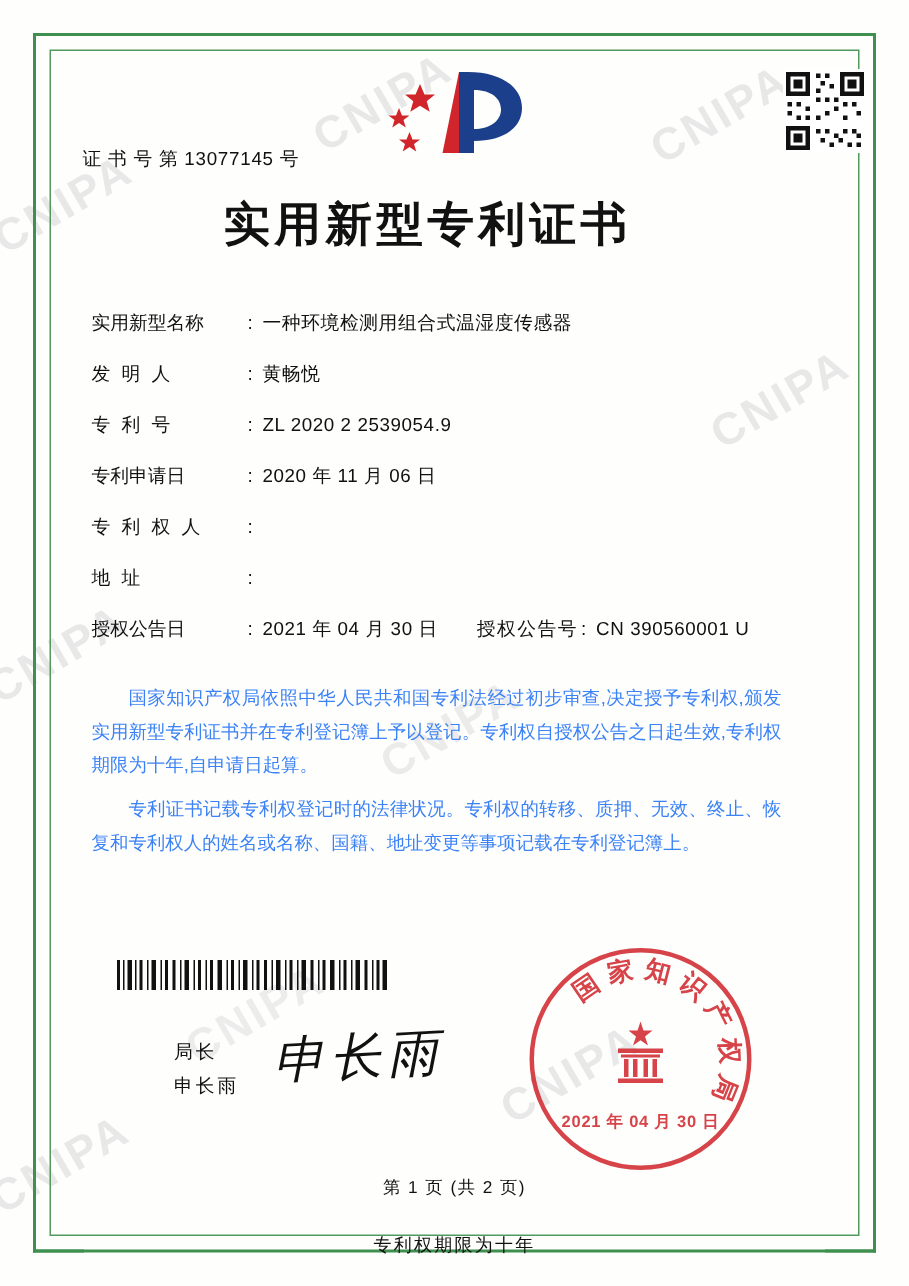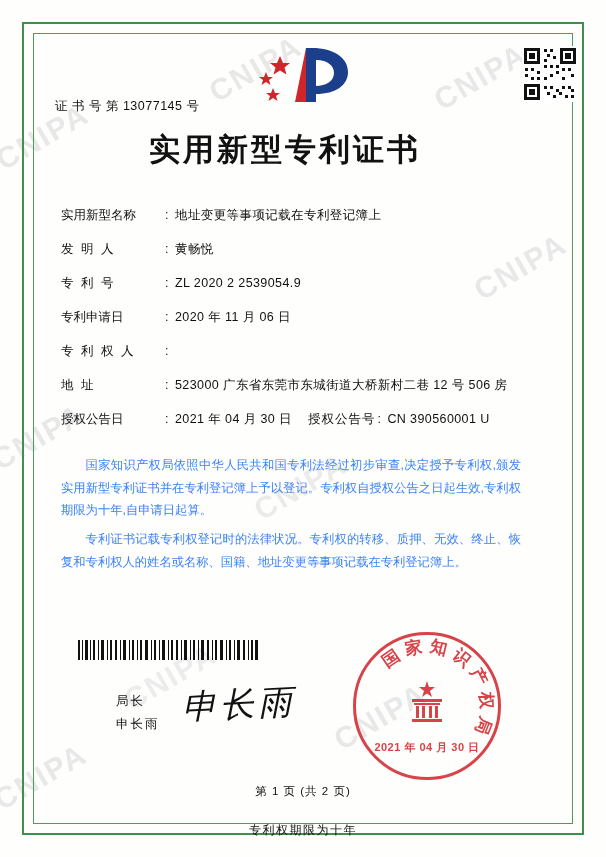--- a/index.html
+++ b/index.html
@@ -142,21 +142,21 @@
   .f-label.wide { letter-spacing: 0px; }
   .f-colon {
     flex: 0 0 10px;
   }
   .f-value {
     flex: 1 1 auto;
     white-space: nowrap;
   }
   .field-row.two .f-value { flex: 0 0 auto; }
   .gap-block {
-    margin-left: 16px;
+    margin-left: 26px;
     display: flex;
     align-items: baseline;
   }
   .gap-block .f-label2 {
     letter-spacing: 1px;
     margin-right: 2px;
   }
 
   .paragraphs {
     margin-top: 26px;
@@ -352,21 +352,21 @@
 
     <div class="cert-no">证 书 号 第 13077145 号</div>
 
     <div class="title">实用新型专利证书</div>
 
     <div class="fields">
 
       <div class="field-row">
         <span class="f-label wide">实用新型名称</span>
         <span class="f-colon">:</span>
-        <span class="f-value">地址变更等事项记载在专利登记簿上</span>
+        <span class="f-value">一种环境检测用组合式温湿度传感器</span>
       </div>
 
       <div class="field-row">
         <span class="f-label">发 明 人</span>
         <span class="f-colon">:</span>
         <span class="f-value">黄畅悦</span>
       </div>
 
       <div class="field-row">
         <span class="f-label">专 利 号</span>
@@ -381,21 +381,20 @@
       </div>
 
       <div class="field-row">
         <span class="f-label">专 利 权 人</span>
         <span class="f-colon">:</span>
       </div>
 
       <div class="field-row">
         <span class="f-label">地          址</span>
         <span class="f-colon">:</span>
-        <span class="f-value">523000 广东省东莞市东城街道大桥新村二巷 12 号 506 房</span>
       </div>
 
       <div class="field-row two">
         <span class="f-label wide">授权公告日</span>
         <span class="f-colon">:</span>
         <span class="f-value">2021 年 04 月 30 日</span>
         <span class="gap-block">
           <span class="f-label2">授权公告号</span>
           <span class="f-colon">:</span>
           <span class="f-value">CN 390560001 U</span>

